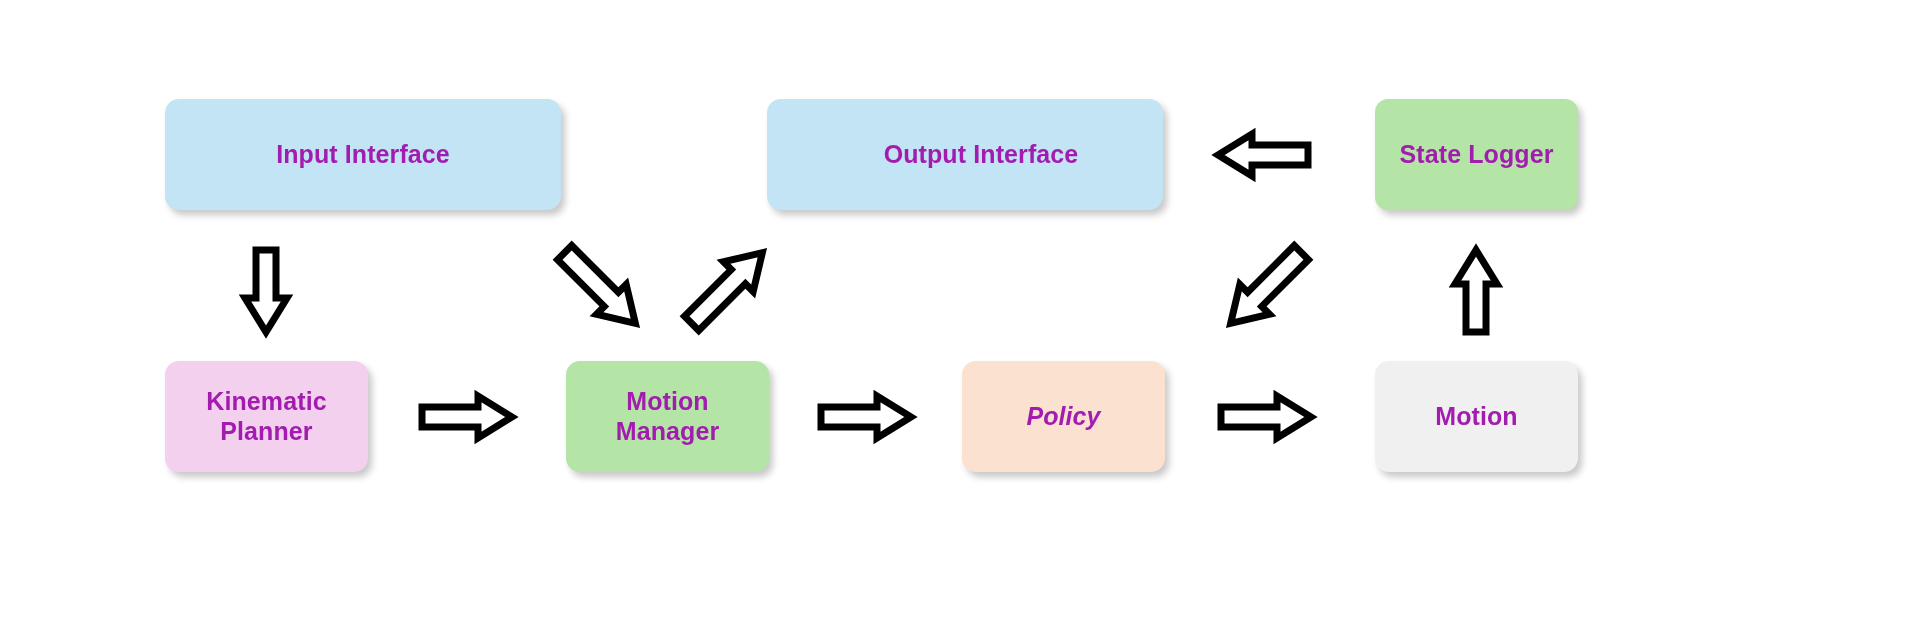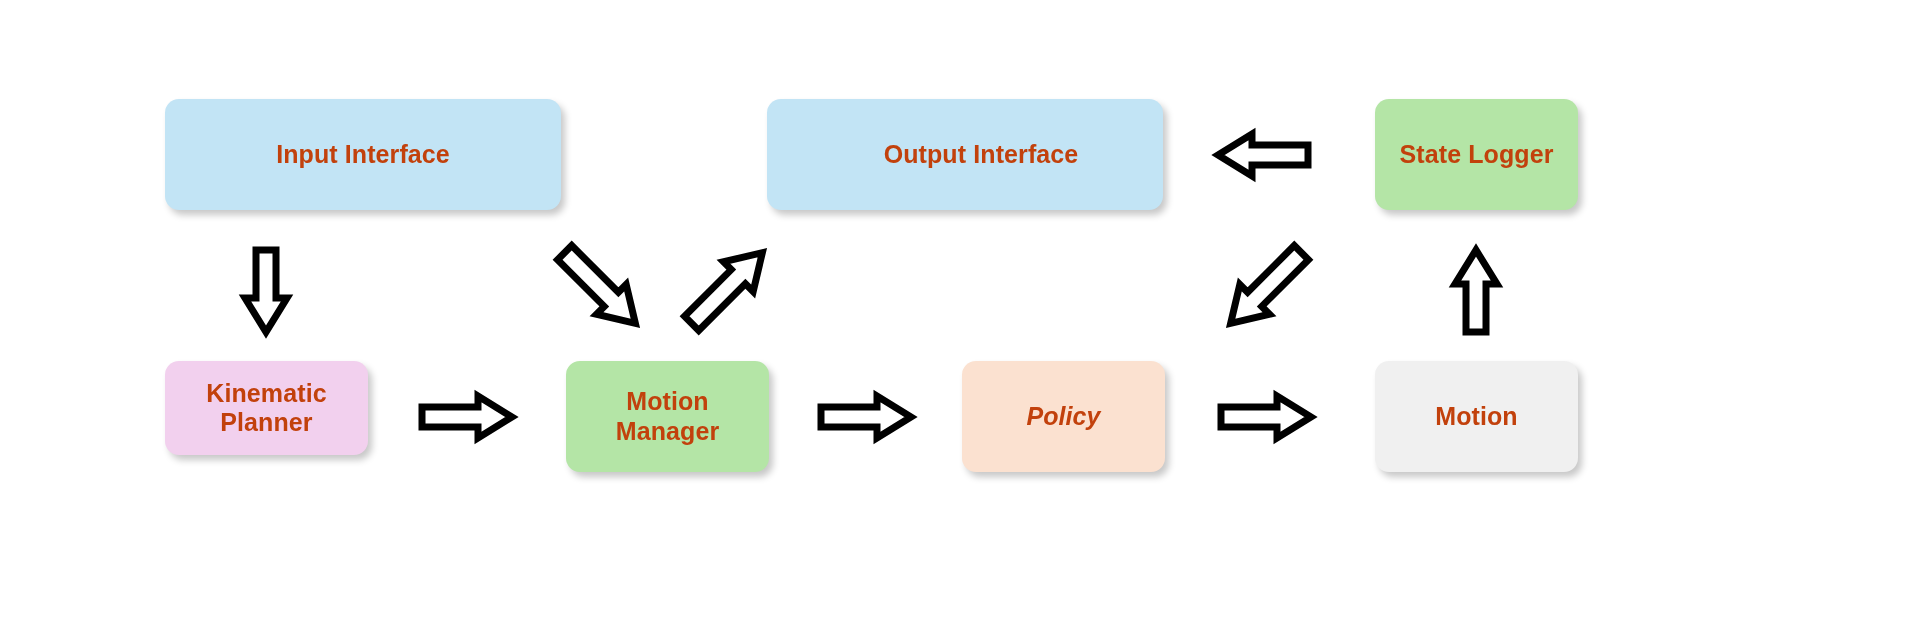--- a/index.html
+++ b/index.html
@@ -18,21 +18,21 @@
     overflow: hidden;
   }
   .node {
     position: absolute;
     box-sizing: border-box;
     border-radius: 14px;
     display: flex;
     align-items: center;
     justify-content: center;
     text-align: center;
-    color: #c2410c;
+    color: #a21caf;
     font-weight: bold;
     font-size: 25px;
     line-height: 1.18;
     letter-spacing: 0.1px;
     box-shadow: 4px 5px 7px rgba(0,0,0,0.22);
     user-select: none;
   }
   .node .label {
     padding: 0 10px;
     white-space: pre-line;
@@ -57,24 +57,24 @@
 <body>
 
 <div id="canvas">
   <div id="nodes-layer">
       <div class="node" style="left: 165px; top: 99px; width: 396px; height: 111px; background: rgb(194, 228, 245);">
         <span class="label">Input Interface</span>
       </div>
       <div class="node" style="left: 767px; top: 99px; width: 396px; height: 111px; background: rgb(194, 228, 245); padding-left: 32px;">
         <span class="label">Output Interface</span>
       </div>
-      <div class="node" style="left: 1375px; top: 99px; width: 203px; height: 111px; background: rgb(180, 229, 166);">
+      <div class="node" style="left: 1375px; top: 99px; width: 203px; height: 111px; background: rgb(180, 229, 166); border-radius: 13px;">
         <span class="label">State Logger</span>
       </div>
-      <div class="node" style="left: 165px; top: 361px; width: 203px; height: 94px; background: rgb(242, 208, 238);">
+      <div class="node" style="left: 165px; top: 361px; width: 203px; height: 111px; background: rgb(242, 208, 238);">
         <span class="label">Kinematic
 Planner</span>
       </div>
       <div class="node" style="left: 566px; top: 361px; width: 203px; height: 111px; background: rgb(180, 229, 166);">
         <span class="label">Motion
 Manager</span>
       </div>
       <div class="node" style="left: 962px; top: 361px; width: 203px; height: 111px; background: rgb(251, 225, 208); font-style: italic;">
         <span class="label">Policy</span>
       </div>

